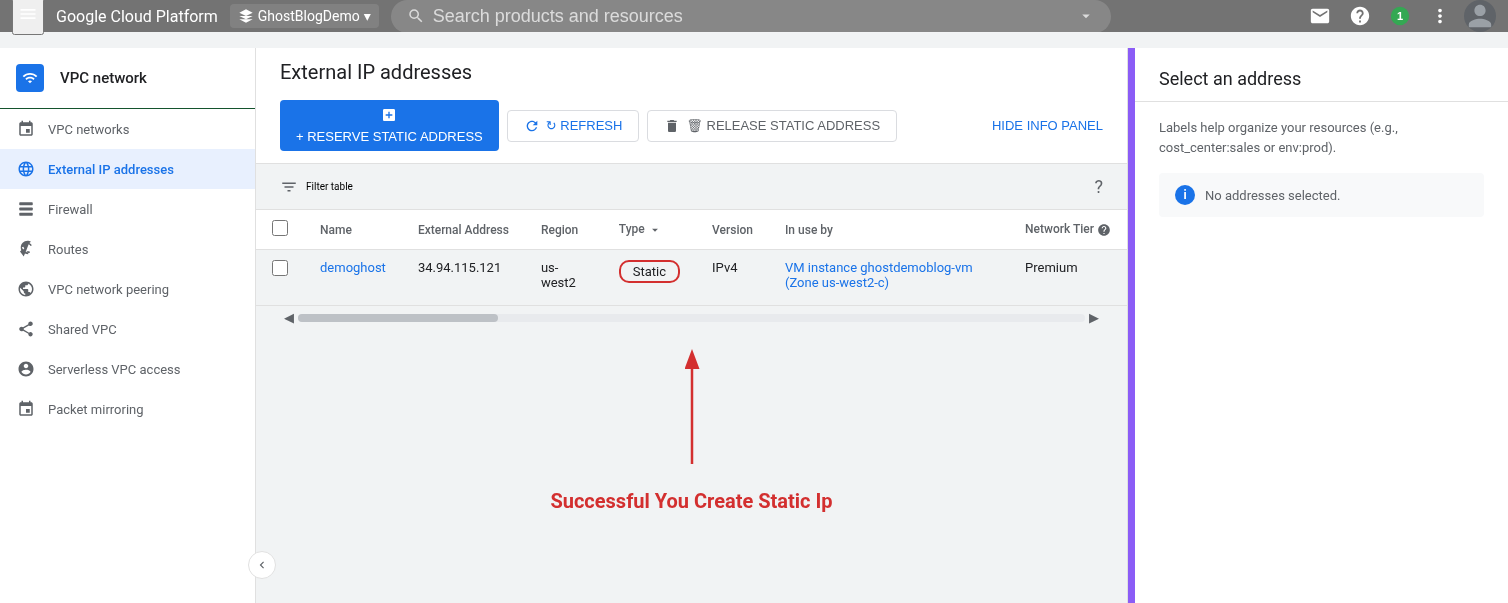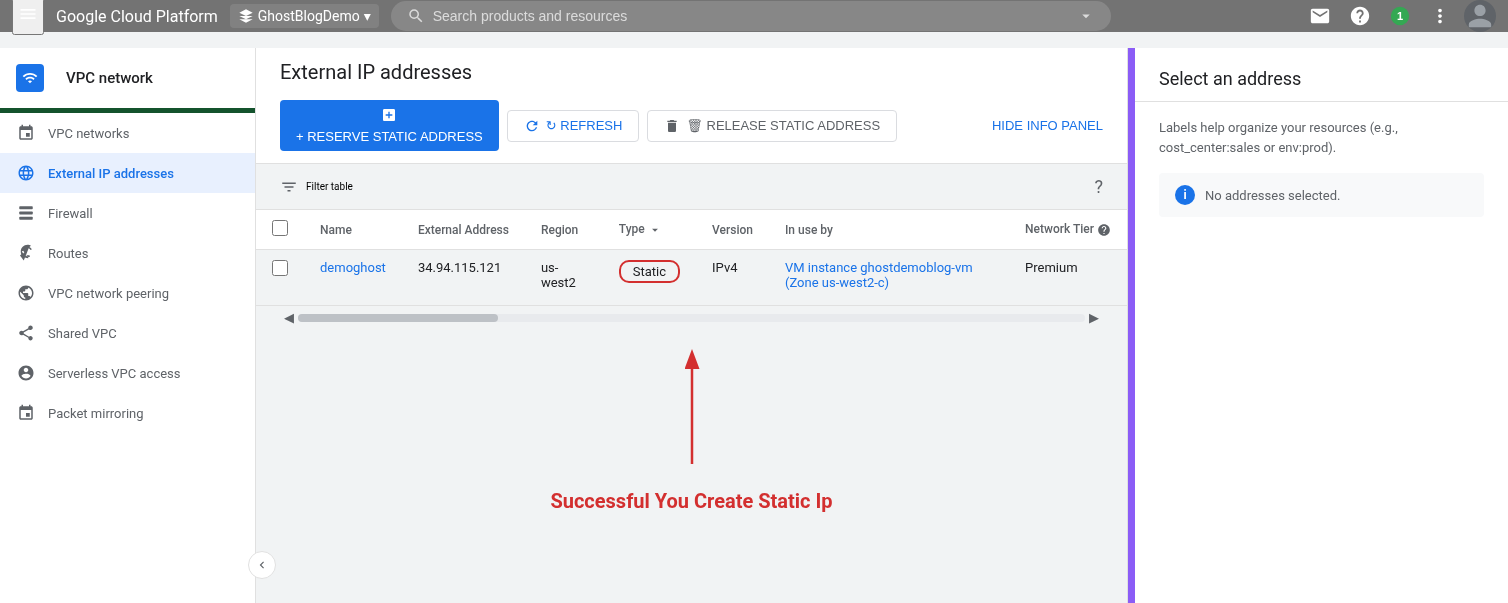--- a/index.html
+++ b/index.html
@@ -34,21 +34,21 @@
       border-radius: 24px;
       padding: 6px 16px;
       color: rgba(255,255,255,0.8);
       gap: 8px;
     }
     .search-bar input {
       background: transparent;
       border: none;
       outline: none;
       color: white;
-      font-size: 14px;
+      font-size: 18px;
       flex: 1;
     }
     .search-bar input::placeholder { color: rgba(255,255,255,0.7); }
     .top-nav-right { margin-left: auto; display: flex; align-items: center; gap: 8px; }
     .nav-icon-btn {
       color: white; background: none; border: none; cursor: pointer;
       width: 32px; height: 32px; display: flex; align-items: center; justify-content: center;
       border-radius: 50%; font-size: 18px;
     }
     .nav-avatar {
@@ -66,23 +66,23 @@
 
     
     .sidebar {
       width: 256px;
       background: white;
       border-right: 1px solid #e0e0e0;
       overflow-y: auto;
       flex-shrink: 0;
     }
     .sidebar-header {
-      display: flex; align-items: center; gap: 22px;
+      display: flex; align-items: center; gap: 16px;
       padding: 16px;
-      border-bottom: 5px solid #14532d;
+      border-bottom: 1px solid #14532d;
     }
     .sidebar-header-icon {
       width: 28px; height: 28px;
       background: #1a73e8;
       border-radius: 4px;
       display: flex; align-items: center; justify-content: center;
     }
     .sidebar-header-icon svg { fill: white; width: 16px; height: 16px; }
     .sidebar-header-title { font-size: 15px; font-weight: 500; color: #202124; }
     .sidebar-item {

